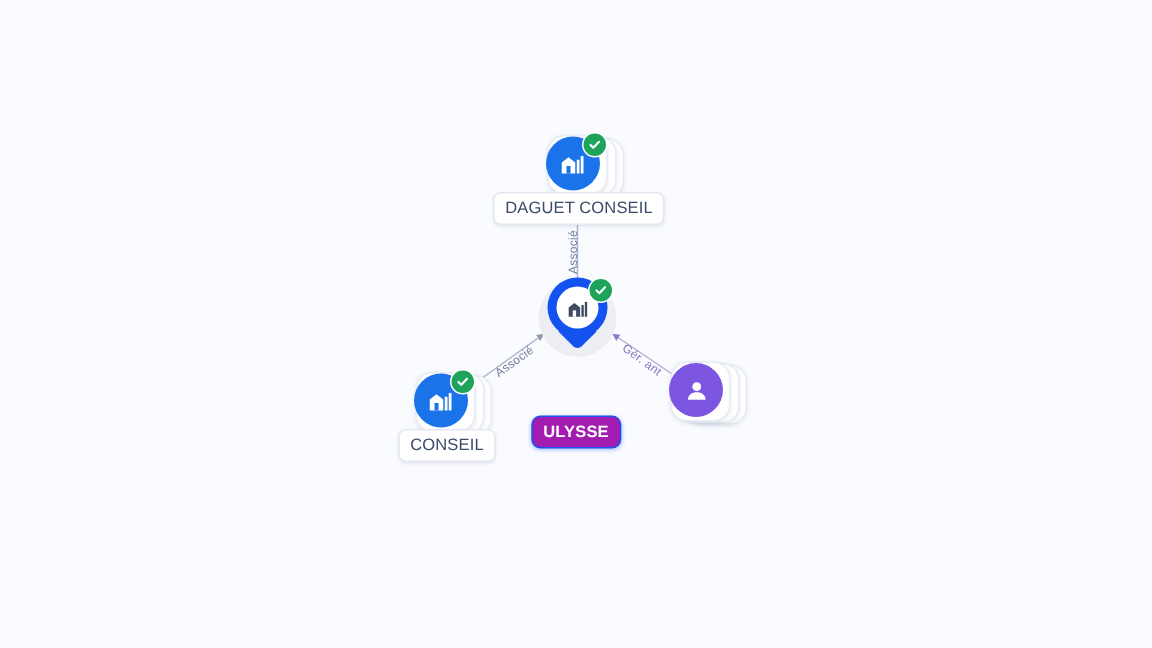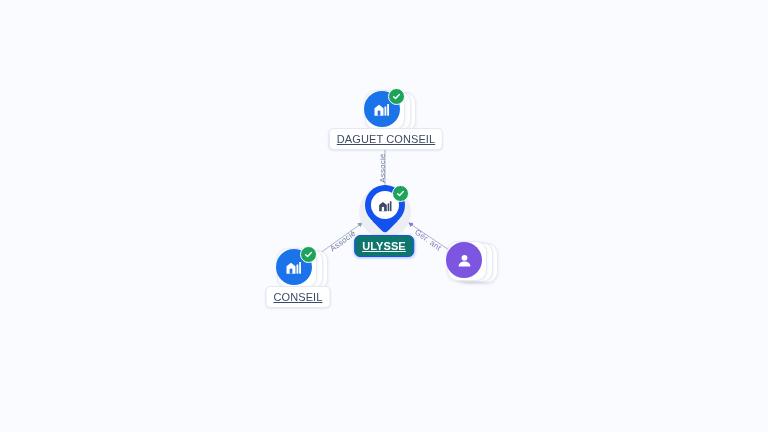--- a/index.html
+++ b/index.html
@@ -145,29 +145,29 @@
     white-space: nowrap;
     font-size: 11px;
     line-height: 14px;
     padding: 3px 7px;
     border-radius: 5px;
     background: #ffffff;
     border: 1px solid #e4e8f1;
     color: #3b4a66;
     box-shadow: 0 1px 2px rgba(40,60,110,.10);
     letter-spacing: .1px;
-    text-decoration: underline;
   }
   .label.primary {
-    background: #0f766e;
+    background: #a21caf;
     border-color: #1452f0;
     color: #ffffff;
     font-weight: bold;
     border-radius: 6px;
     box-shadow: 0 1px 3px rgba(20,82,240,.35);
+    margin-top: 42px;
   }
 
   
   .edge-label {
     position: absolute;
     font-size: 8px;
     color: #6f7d9c;
     white-space: nowrap;
     transform-origin: 50% 50%;
     letter-spacing: .2px;

